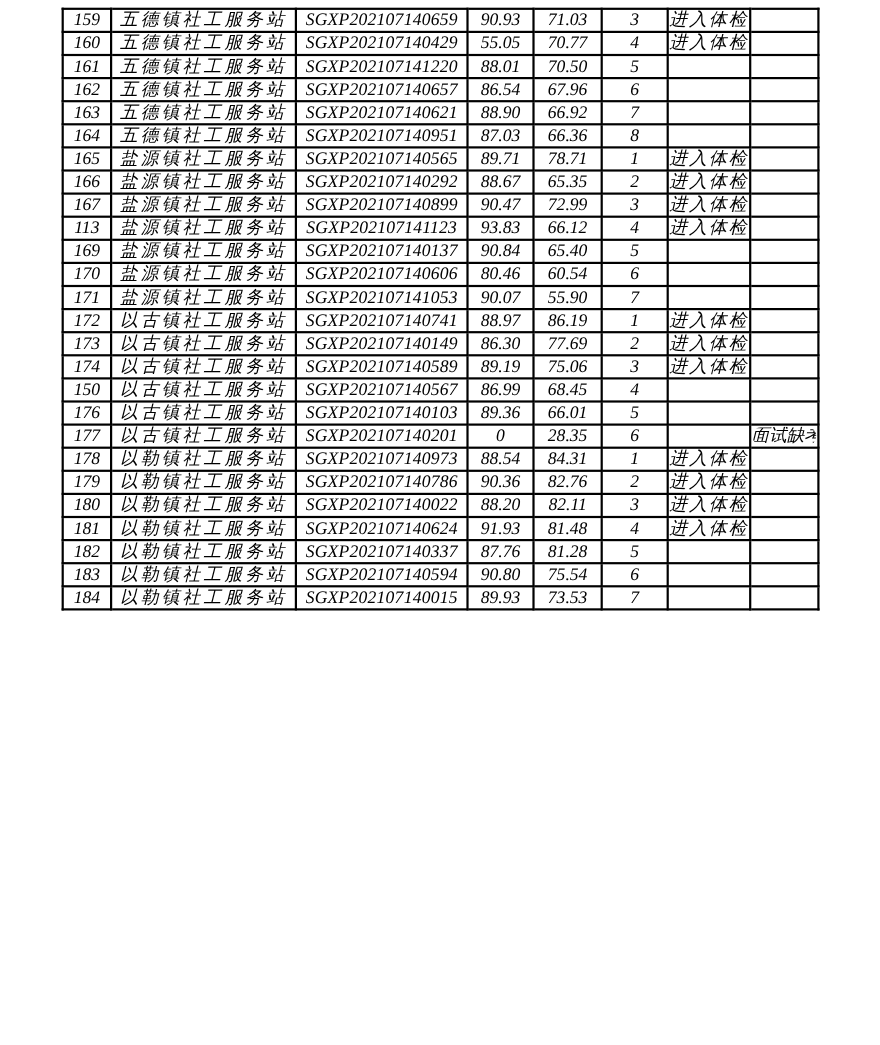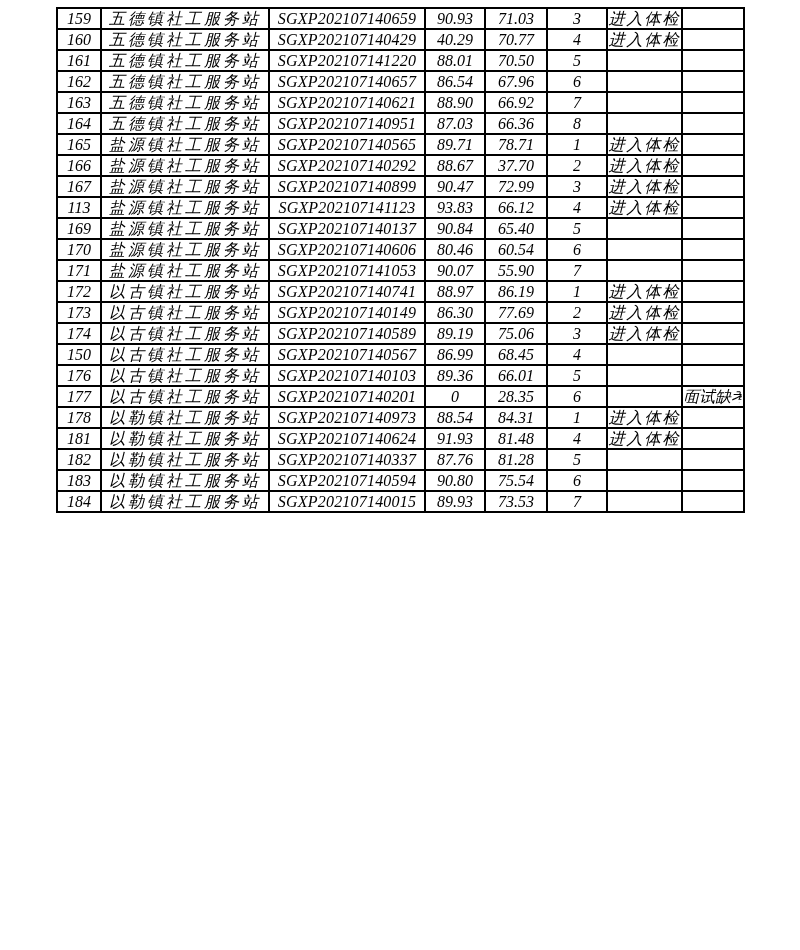--- a/index.html
+++ b/index.html
@@ -74,21 +74,21 @@
           <td class="c3">90.93</td>
           <td class="c4">71.03</td>
           <td class="c5">3</td>
           <td class="c6">进入体检</td>
           <td class="c7"></td>
         </tr>
         <tr>
           <td class="c0">160</td>
           <td class="c1">五德镇社工服务站</td>
           <td class="c2">SGXP202107140429</td>
-          <td class="c3">40.29</td>
+          <td class="c3">55.05</td>
           <td class="c4">70.77</td>
           <td class="c5">4</td>
           <td class="c6">进入体检</td>
           <td class="c7"></td>
         </tr>
         <tr>
           <td class="c0">161</td>
           <td class="c1">五德镇社工服务站</td>
           <td class="c2">SGXP202107141220</td>
           <td class="c3">88.01</td>
@@ -135,21 +135,21 @@
           <td class="c4">78.71</td>
           <td class="c5">1</td>
           <td class="c6">进入体检</td>
           <td class="c7"></td>
         </tr>
         <tr>
           <td class="c0">166</td>
           <td class="c1">盐源镇社工服务站</td>
           <td class="c2">SGXP202107140292</td>
           <td class="c3">88.67</td>
-          <td class="c4">37.70</td>
+          <td class="c4">65.35</td>
           <td class="c5">2</td>
           <td class="c6">进入体检</td>
           <td class="c7"></td>
         </tr>
         <tr>
           <td class="c0">167</td>
           <td class="c1">盐源镇社工服务站</td>
           <td class="c2">SGXP202107140899</td>
           <td class="c3">90.47</td>
           <td class="c4">72.99</td>
@@ -257,20 +257,40 @@
           <td class="c6"></td>
           <td class="c7">面试缺考</td>
         </tr>
         <tr>
           <td class="c0">178</td>
           <td class="c1">以勒镇社工服务站</td>
           <td class="c2">SGXP202107140973</td>
           <td class="c3">88.54</td>
           <td class="c4">84.31</td>
           <td class="c5">1</td>
+          <td class="c6">进入体检</td>
+          <td class="c7"></td>
+        </tr>
+        <tr>
+          <td class="c0">179</td>
+          <td class="c1">以勒镇社工服务站</td>
+          <td class="c2">SGXP202107140786</td>
+          <td class="c3">90.36</td>
+          <td class="c4">82.76</td>
+          <td class="c5">2</td>
+          <td class="c6">进入体检</td>
+          <td class="c7"></td>
+        </tr>
+        <tr>
+          <td class="c0">180</td>
+          <td class="c1">以勒镇社工服务站</td>
+          <td class="c2">SGXP202107140022</td>
+          <td class="c3">88.20</td>
+          <td class="c4">82.11</td>
+          <td class="c5">3</td>
           <td class="c6">进入体检</td>
           <td class="c7"></td>
         </tr>
         <tr>
           <td class="c0">181</td>
           <td class="c1">以勒镇社工服务站</td>
           <td class="c2">SGXP202107140624</td>
           <td class="c3">91.93</td>
           <td class="c4">81.48</td>
           <td class="c5">4</td>

